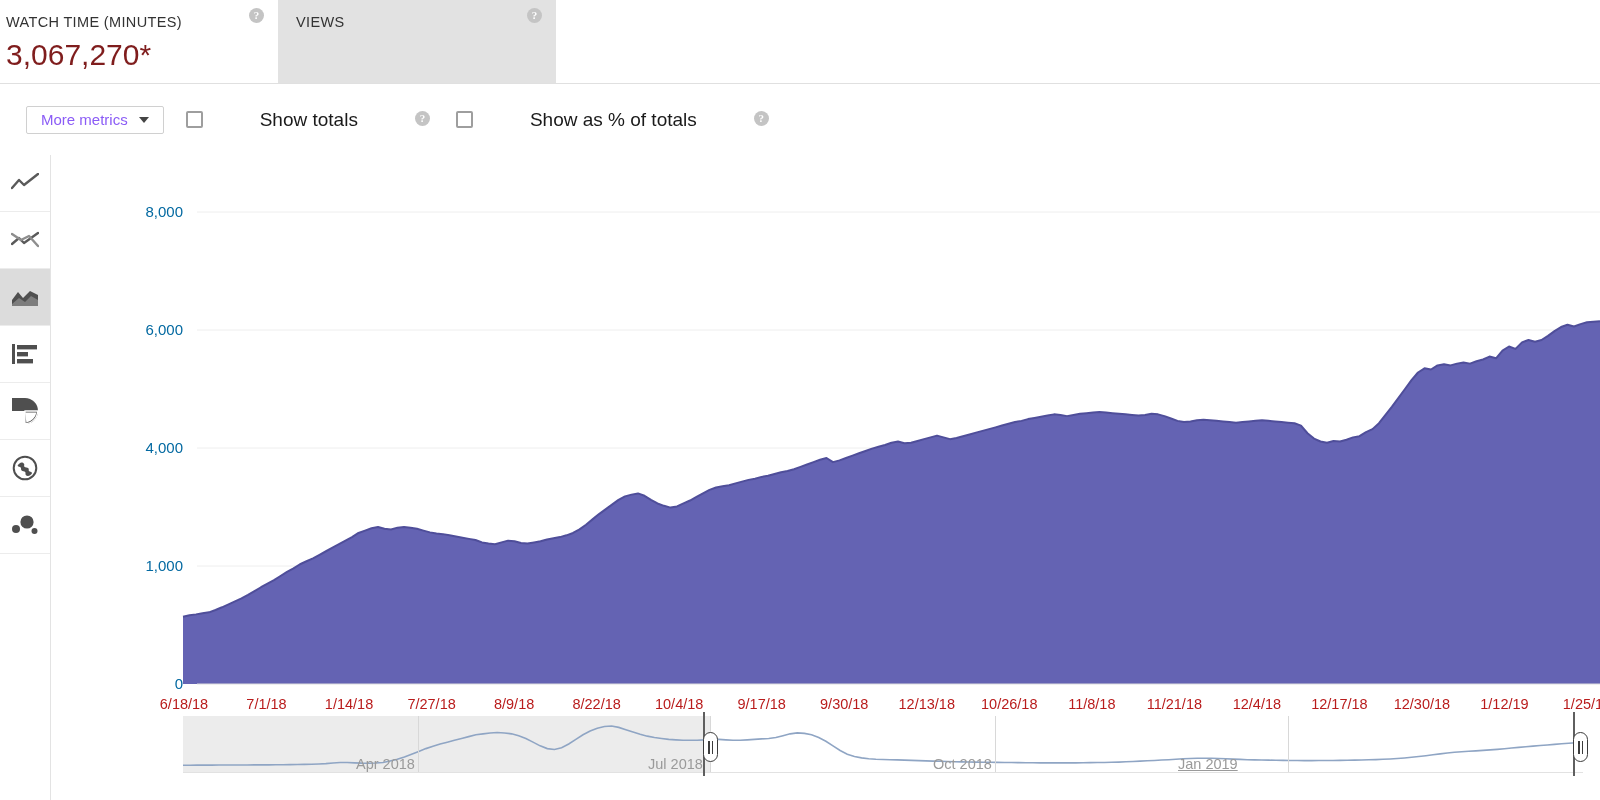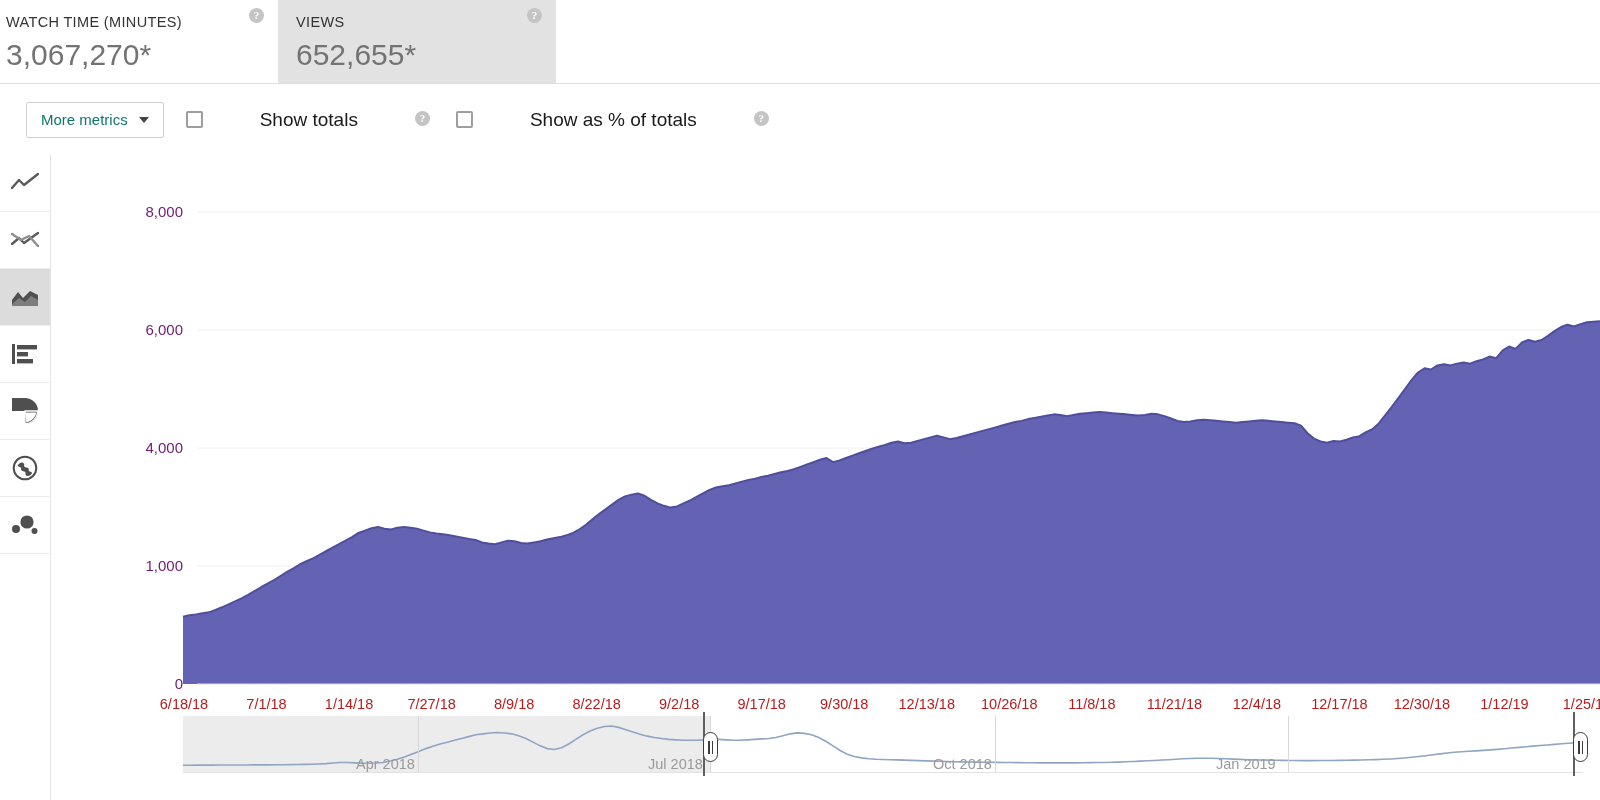--- a/index.html
+++ b/index.html
@@ -30,21 +30,21 @@
   }
   .metric-tab.selected { background: #e2e2e2; }
   .metric-tab.selected .metric-label,
   .metric-tab.selected .metric-value { padding-left: 12px; }
   .metric-label {
     font-size: 14.5px; letter-spacing: .35px; color: #333;
     text-transform: uppercase; line-height: 17px;
     white-space: nowrap;
   }
   .metric-value {
-    font-size: 30px; color: #737373; line-height: 40px;
+    font-size: 30px; color: #7f1d1d; line-height: 40px;
     margin-top: 4px; white-space: nowrap; font-weight: 400;
   }
   .help-icon {
     position: absolute; top: 8px; right: 14px;
     width: 15px; height: 15px; border-radius: 50%;
     background: #c4c4c4; color: #fff;
     font-size: 11px; line-height: 15px; text-align: center;
     font-family: "Liberation Serif", serif; font-weight: bold;
     cursor: pointer;
   }
@@ -53,23 +53,23 @@
     vertical-align: middle; margin-left: 9px; margin-bottom: 2px;
   }
 
   
   .control-bar {
     position: absolute; top: 84px; left: 0; width: 1600px; height: 71px;
     display: flex; align-items: center; padding-left: 26px; gap: 0;
     background: #fff;
   }
   .btn-select {
-    height: 36px; border: 1px solid #d0d0d0; background: #fff;
+    height: 28px; border: 1px solid #d0d0d0; background: #fff;
     border-radius: 2px; display: flex; align-items: center;
-    padding: 0 14px; font-size: 15px; color: #0f766e; cursor: pointer;
+    padding: 0 14px; font-size: 15px; color: #8b5cf6; cursor: pointer;
     margin-right: 22px; white-space: nowrap;
   }
   .caret {
     width: 0; height: 0; margin-left: 11px;
     border-left: 5px solid transparent; border-right: 5px solid transparent;
     border-top: 6px solid #444;
   }
   .check-group {
     display: flex; align-items: center; margin-right: 26px; cursor: pointer;
     white-space: nowrap;
@@ -95,21 +95,21 @@
   .rail-btn svg { display: block; }
 
   
   .chart-region {
     position: absolute; top: 155px; left: 51px;
     width: 1549px; height: 555px; background: #fff;
   }
   .chart-svg { position: absolute; top: 0; left: 0; }
   .ytick {
     position: absolute; right: 0; width: 120px; text-align: right;
-    font-size: 15px; color: #701a75; transform: translateY(-9px);
+    font-size: 15px; color: #0369a1; transform: translateY(-9px);
   }
   .ytick-wrap { position: absolute; left: 0; width: 132px; }
   .xtick {
     position: absolute; text-align: center; font-size: 14.5px;
     color: #b91c1c; transform: translateX(-50%); white-space: nowrap;
   }
 
   
   .scrubber {
     position: absolute; left: 183px; top: 716px;
@@ -147,21 +147,20 @@
 <div id="app">
 
   <div class="metric-tabs">
     <div class="metric-tab">
       <div class="metric-label">WATCH TIME (MINUTES)</div>
       <div class="metric-value">3,067,270*</div>
       <div class="help-icon">?</div>
     </div>
     <div class="metric-tab selected">
       <div class="metric-label">VIEWS</div>
-      <div class="metric-value">652,655*</div>
       <div class="help-icon">?</div>
     </div>
   </div>
 
   <div class="control-bar">
     <div class="btn-select">
       <span>More metrics</span>
       <span class="caret"></span>
     </div>
     <div class="check-group">
@@ -268,21 +267,21 @@
         <polyline points="132,461.74 138.5,460.265 145,459.38 151.5,458.2 158,457.315 164.5,454.95500000000004 171,452.3 177.5,449.35 184,446.4 190.5,443.45 197,439.90999999999997 203.5,436.075 210,432.24 216.5,428.7 223,425.15999999999997 229.5,421.03 236,416.9 242.5,413.36 249,409.23 255.5,406.28 262,403.33000000000004 268.5,399.78999999999996 275,396.25 281.5,392.71000000000004 288,389.16999999999996 294.5,385.63 301,382.09 307.5,377.96000000000004 314,375.6 320.5,373.24 327,372.06 333.5,373.83000000000004 340,374.41999999999996 346.5,372.65 353,372.06 359.5,372.65 366,373.83000000000004 372.5,375.6 379,377.37 385.5,378.55 392,379.14 398.5,380.32 405,381.5 411.5,382.68 418,383.86 424.5,385.03999999999996 431,387.4 437.5,388.58000000000004 444,389.16999999999996 450.5,387.4 457,385.63 463.5,386.22 470,387.99 476.5,388.58000000000004 483,387.4 489.5,386.22 496,384.45 502.5,383.27 509,382.09 515.5,380.32 522,377.96000000000004 528.5,374.41999999999996 535,369.7 541.5,364.39 548,359.08000000000004 554.5,354.36 561,349.64 567.5,344.91999999999996 574,341.38 580.5,339.61 587,338.43 593.5,340.78999999999996 600,344.91999999999996 606.5,348.46000000000004 613,350.82 619.5,352.59 626,351.41 632.5,348.46000000000004 639,345.51 645.5,341.97 652,338.43 658.5,334.89 665,332.53 671.5,331.35 678,330.16999999999996 684.5,328.4 691,326.63 697.5,324.86 704,323.68 710.5,321.91 717,320.73 723.5,318.96000000000004 730,317.19 736.5,316.01 743,314.24 749.5,311.88 756,309.52 762.5,307.16 769,304.8 775.5,303.03 782,307.16 788.5,305.39 795,303.03 801.5,300.66999999999996 808,298.31 814.5,295.95 821,293.59 827.5,291.82000000000005 834,290.05 840.5,287.69 847,286.51 853.5,288.28 860,287.69 866.5,285.91999999999996 873,284.15 879.5,282.38 886,280.61 892.5,282.38 899,284.15 905.5,282.97 912,281.2 918.5,279.42999999999995 925,277.66 931.5,275.89 938,274.12 944.5,272.35 951,270.58 957.5,268.81 964,267.03999999999996 970.5,265.86 977,264.09 983.5,262.91 990,261.72999999999996 996.5,260.55 1003,259.37 1009.5,259.96000000000004 1016,261.14 1022.5,259.96000000000004 1029,258.78 1035.5,258.19 1042,257.6 1048.5,257.01 1055,257.6 1061.5,258.19 1068,258.78 1074.5,259.37 1081,259.96000000000004 1087.5,260.55 1094,259.96000000000004 1100.5,258.78 1107,259.37 1113.5,261.14 1120,263.5 1126.5,265.86 1133,267.03999999999996 1139.5,266.45 1146,265.27000000000004 1152.5,264.67999999999995 1159,265.27000000000004 1165.5,265.86 1172,266.45 1178.5,267.03999999999996 1185,267.63 1191.5,267.03999999999996 1198,266.45 1204.5,265.86 1211,265.27000000000004 1217.5,265.86 1224,266.45 1230.5,267.03999999999996 1237,267.63 1243.5,268.22 1250,270.58 1256.5,278.25 1263,283.56 1269.5,286.51 1276,287.69 1282.5,285.91999999999996 1289,286.51 1295.5,284.74 1302,282.38 1308.5,281.2 1315,277.07000000000005 1321.5,274.12 1328,268.22 1334.5,259.96000000000004 1341,251.7 1347.5,242.85000000000002 1354,234 1360.5,225.14999999999998 1367,217.47999999999996 1373.5,213.35000000000002 1380,214.52999999999997 1386.5,210.39999999999998 1393,209.22000000000003 1399.5,210.39999999999998 1406,208.63 1412.5,207.45 1419,208.63 1425.5,206.27000000000004 1432,204.5 1438.5,201.55 1445,203.32000000000005 1451.5,195.64999999999998 1458,191.52000000000004 1464.5,193.88 1471,187.39 1477.5,185.02999999999997 1484,186.8 1490.5,185.02999999999997 1497,180.89999999999998 1503.5,176.17999999999995 1510,172.05 1516.5,169.69 1523,171.46000000000004 1529.5,169.10000000000002 1536,167.32999999999998 1542.5,166.74 1549,166.14999999999998" fill="none" stroke="#4f4e9a" stroke-width="2" stroke-linejoin="round"></polyline>
         <line x1="146" x2="1549" y1="529" y2="529" stroke="#dddddd" stroke-width="1"></line>
       </svg>
     <div id="xlabels">
         <div class="xtick" style="left: 133px; top: 541px;">6/18/18</div>
         <div class="xtick" style="left: 215.529px; top: 541px;">7/1/18</div>
         <div class="xtick" style="left: 298.059px; top: 541px;">1/14/18</div>
         <div class="xtick" style="left: 380.588px; top: 541px;">7/27/18</div>
         <div class="xtick" style="left: 463.118px; top: 541px;">8/9/18</div>
         <div class="xtick" style="left: 545.647px; top: 541px;">8/22/18</div>
-        <div class="xtick" style="left: 628.176px; top: 541px;">9/2/18</div>
+        <div class="xtick" style="left: 628.176px; top: 541px;">10/4/18</div>
         <div class="xtick" style="left: 710.706px; top: 541px;">9/17/18</div>
         <div class="xtick" style="left: 793.235px; top: 541px;">9/30/18</div>
         <div class="xtick" style="left: 875.765px; top: 541px;">12/13/18</div>
         <div class="xtick" style="left: 958.294px; top: 541px;">10/26/18</div>
         <div class="xtick" style="left: 1040.82px; top: 541px;">11/8/18</div>
         <div class="xtick" style="left: 1123.35px; top: 541px;">11/21/18</div>
         <div class="xtick" style="left: 1205.88px; top: 541px;">12/4/18</div>
         <div class="xtick" style="left: 1288.41px; top: 541px;">12/17/18</div>
         <div class="xtick" style="left: 1370.94px; top: 541px;">12/30/18</div>
         <div class="xtick" style="left: 1453.47px; top: 541px;">1/12/19</div>
@@ -297,21 +296,21 @@
           <polyline points="0,49.23076923076923 7.142857142857143,49.23076923076923 14.285714285714286,49.13846153846154 21.428571428571427,49.13846153846154 28.571428571428573,49.09230769230769 35.714285714285715,49.04615384615384 42.857142857142854,49.04615384615384 50,49 57.142857142857146,48.95384615384615 64.28571428571429,48.95384615384615 71.42857142857143,48.90769230769231 78.57142857142857,48.86153846153846 85.71428571428571,48.86153846153846 92.85714285714286,48.76923076923077 100,48.676923076923075 107.14285714285714,48.58461538461538 114.28571428571429,48.49230769230769 121.42857142857143,48.4 128.57142857142858,48.30769230769231 135.71428571428572,48.03076923076923 142.85714285714286,47.61538461538461 150,46.92307692307692 157.14285714285714,46.46153846153846 164.28571428571428,46.55384615384615 171.42857142857142,46.83076923076923 178.57142857142858,47.107692307692304 185.71428571428572,47.2 192.85714285714286,47.01538461538462 200,46.46153846153846 207.14285714285714,45.07692307692308 214.28571428571428,43.230769230769226 221.42857142857142,40.92307692307692 228.57142857142858,38.15384615384615 235.71428571428572,35.38461538461539 242.85714285714286,32.61538461538461 250,30.307692307692307 257.14285714285717,28 264.2857142857143,26.153846153846153 271.42857142857144,24.307692307692307 278.57142857142856,22.46153846153846 285.7142857142857,20.615384615384613 292.85714285714283,18.769230769230774 300,17.846153846153847 307.14285714285717,16.92307692307692 314.2857142857143,16.46153846153846 321.42857142857144,16.92307692307692 328.57142857142856,17.846153846153847 335.7142857142857,19.692307692307693 342.85714285714283,22.46153846153846 350,26.153846153846153 357.14285714285717,29.846153846153847 364.2857142857143,32.61538461538461 371.42857142857144,33.53846153846154 378.57142857142856,31.692307692307693 385.7142857142857,28 392.85714285714283,23.384615384615383 400,18.769230769230774 407.14285714285717,15.07692307692308 414.2857142857143,12.307692307692307 421.42857142857144,10.46153846153846 428.57142857142856,10 435.7142857142857,11.384615384615387 442.85714285714283,13.692307692307693 450,16 457.14285714285717,18.307692307692307 464.2857142857143,20.153846153846153 471.42857142857144,21.53846153846154 478.57142857142856,22.46153846153846 485.7142857142857,23.384615384615383 492.85714285714283,23.846153846153847 500,24.307692307692307 507.14285714285717,24.307692307692307 514.2857142857143,24.307692307692307 521.4285714285714,23.846153846153847 528.5714285714286,23.384615384615383 535.7142857142857,23.384615384615383 542.8571428571429,23.846153846153847 550,24.307692307692307 557.1428571428571,24.307692307692307 564.2857142857143,23.846153846153847 571.4285714285714,23.384615384615383 578.5714285714286,22.923076923076923 585.7142857142857,22.46153846153846 592.8571428571429,21.53846153846154 600,19.692307692307693 607.1428571428571,17.846153846153847 614.2857142857143,16.92307692307692 621.4285714285714,17.384615384615387 628.5714285714286,18.769230769230774 635.7142857142857,21.53846153846154 642.8571428571429,25.230769230769234 650,29.846153846153847 657.1428571428571,34.46153846153846 664.2857142857143,38.15384615384615 671.4285714285714,40.46153846153846 678.5714285714286,41.84615384615385 685.7142857142857,42.769230769230774 692.8571428571429,43.230769230769226 700,43.46153846153846 707.1428571428571,43.69230769230769 714.2857142857143,43.92307692307692 721.4285714285714,44.15384615384615 728.5714285714286,44.38461538461539 735.7142857142857,44.61538461538461 742.8571428571429,44.84615384615385 750,45.07692307692308 757.1428571428571,45.30769230769231 764.2857142857143,45.53846153846154 771.4285714285714,45.76923076923077 778.5714285714286,45.90769230769231 785.7142857142857,46 792.8571428571429,46.09230769230769 800,46.184615384615384 807.1428571428571,46.276923076923076 814.2857142857143,46.36923076923077 821.4285714285714,46.46153846153846 828.5714285714286,46.55384615384615 835.7142857142857,46.646153846153844 842.8571428571429,46.738461538461536 850,46.784615384615385 857.1428571428571,46.83076923076923 864.2857142857143,46.87692307692308 871.4285714285714,46.92307692307692 878.5714285714286,46.92307692307692 885.7142857142857,46.87692307692308 892.8571428571429,46.83076923076923 900,46.738461538461536 907.1428571428571,46.646153846153844 914.2857142857143,46.55384615384615 921.4285714285714,46.46153846153846 928.5714285714286,46.276923076923076 935.7142857142857,46.09230769230769 942.8571428571429,45.815384615384616 950,45.53846153846154 957.1428571428571,45.169230769230765 964.2857142857143,44.8 971.4285714285714,44.43076923076923 978.5714285714286,44.06153846153846 985.7142857142857,43.69230769230769 992.8571428571429,43.230769230769226 1000,42.769230769230774 1007.1428571428571,42.49230769230769 1014.2857142857143,42.30769230769231 1021.4285714285714,42.215384615384615 1028.5714285714287,42.30769230769231 1035.7142857142858,42.49230769230769 1042.857142857143,42.769230769230774 1050,43.13846153846154 1057.142857142857,43.41538461538462 1064.2857142857142,43.69230769230769 1071.4285714285713,43.87692307692308 1078.5714285714287,44.06153846153846 1085.7142857142858,44.15384615384615 1092.857142857143,44.246153846153845 1100,44.33846153846154 1107.142857142857,44.43076923076923 1114.2857142857142,44.52307692307692 1121.4285714285713,44.61538461538461 1128.5714285714287,44.61538461538461 1135.7142857142858,44.56923076923077 1142.857142857143,44.52307692307692 1150,44.43076923076923 1157.142857142857,44.33846153846154 1164.2857142857142,44.246153846153845 1171.4285714285713,44.15384615384615 1178.5714285714287,43.96923076923077 1185.7142857142858,43.784615384615385 1192.857142857143,43.6 1200,43.323076923076925 1207.142857142857,42.95384615384616 1214.2857142857142,42.49230769230769 1221.4285714285713,41.93846153846154 1228.5714285714287,41.292307692307695 1235.7142857142858,40.55384615384615 1242.857142857143,39.723076923076924 1250,38.8 1257.142857142857,37.87692307692308 1264.2857142857142,37.04615384615384 1271.4285714285713,36.30769230769231 1278.5714285714287,35.753846153846155 1285.7142857142858,35.292307692307695 1292.857142857143,34.830769230769235 1300,34.36923076923077 1307.142857142857,33.90769230769231 1314.2857142857142,33.353846153846156 1321.4285714285713,32.70769230769231 1328.5714285714287,32.06153846153846 1335.7142857142858,31.415384615384617 1342.857142857143,30.76923076923077 1350,30.123076923076923 1357.142857142857,29.47692307692308 1364.2857142857142,28.92307692307692 1371.4285714285713,28.369230769230768 1378.5714285714287,27.815384615384616 1385.7142857142858,27.26153846153846 1392.857142857143,26.70769230769231 1400,26.153846153846153" fill="none" stroke="#8fa5c4" stroke-width="1.6"></polyline>
         </svg>
       <div id="scrubmonths">
           <div class="scrub-divider" style="left: 235px;"></div>
           <div class="scrub-month" style="left: 173px;">Apr 2018</div>
           <div class="scrub-divider" style="left: 527px;"></div>
           <div class="scrub-month" style="left: 465px;">Jul 2018</div>
           <div class="scrub-divider" style="left: 812px;"></div>
           <div class="scrub-month" style="left: 750px;">Oct 2018</div>
           <div class="scrub-divider" style="left: 1105px;"></div>
-          <div class="scrub-month" style="left: 1033px;">Jan 2019</div>
+          <div class="scrub-month" style="left: 995px; text-decoration: underline;">Jan 2019</div>
         </div>
       <div class="scrub-baseline"></div>
     </div>
     <div id="handleL" style="position: absolute; top: 0px; left: 520px; width: 16px;">
       <div class="handle-line"></div>
       <div class="handle-grip">
           <i></i>
           <i></i>
         </div>
     </div>

